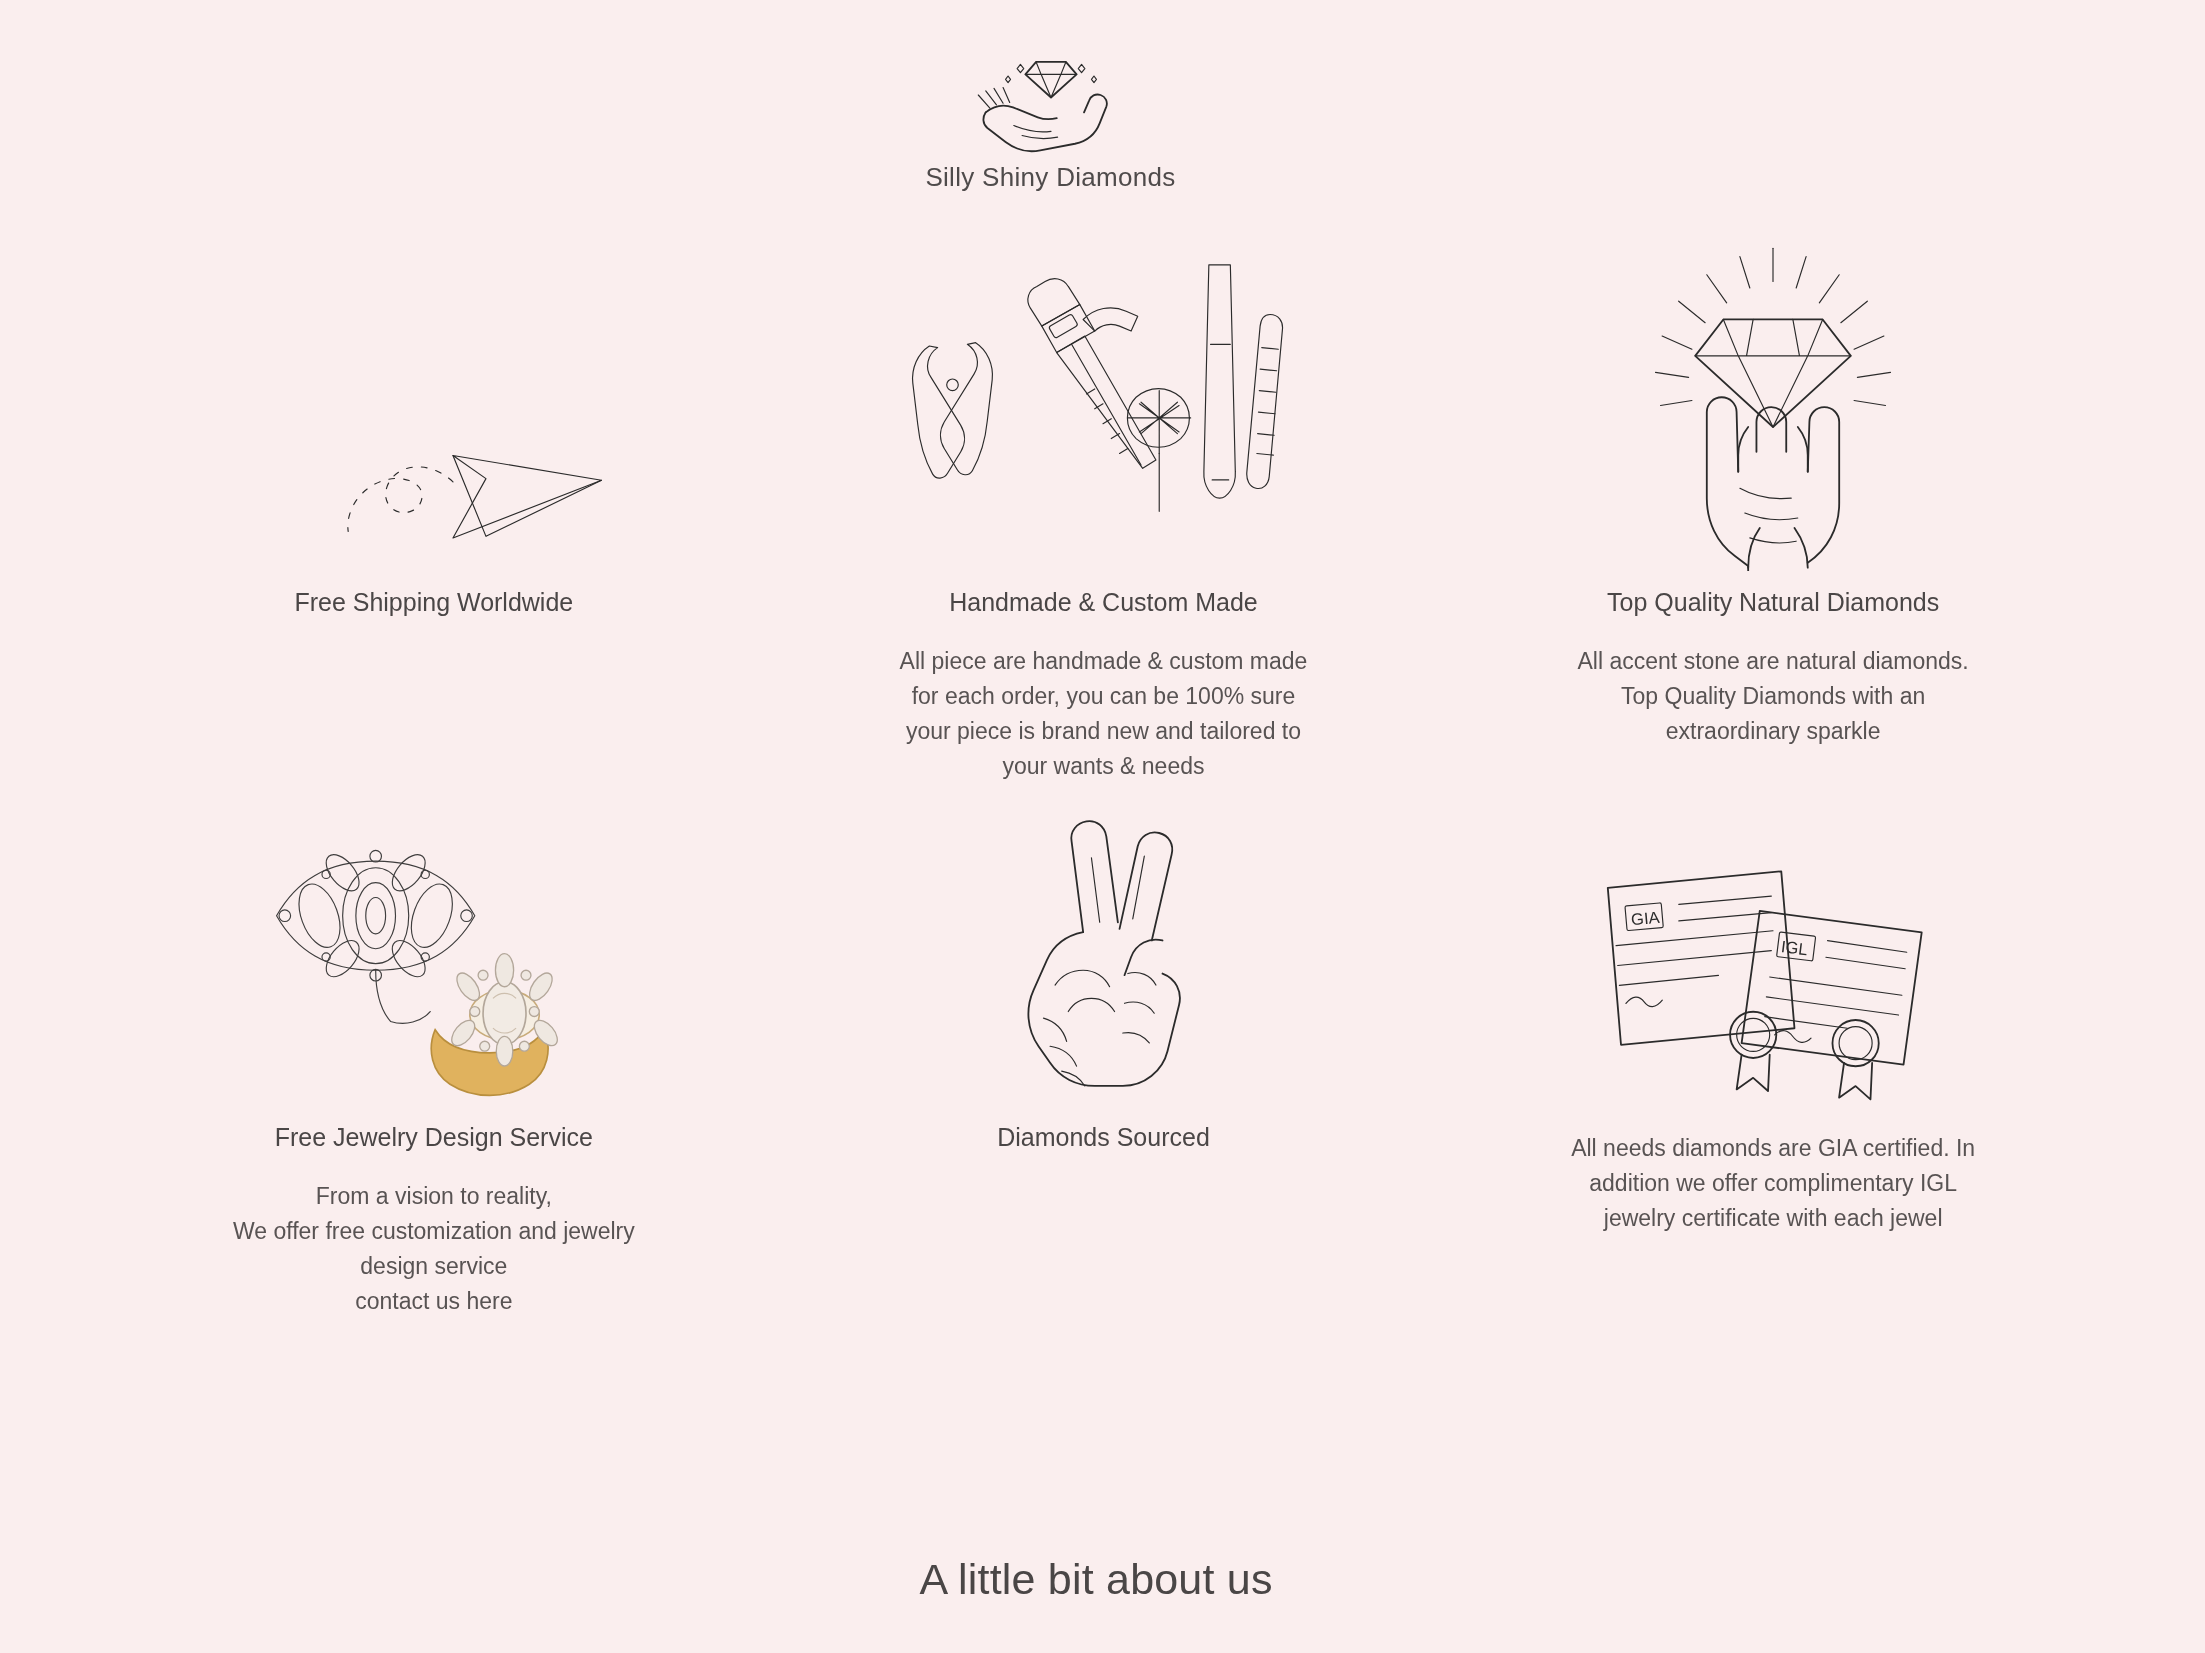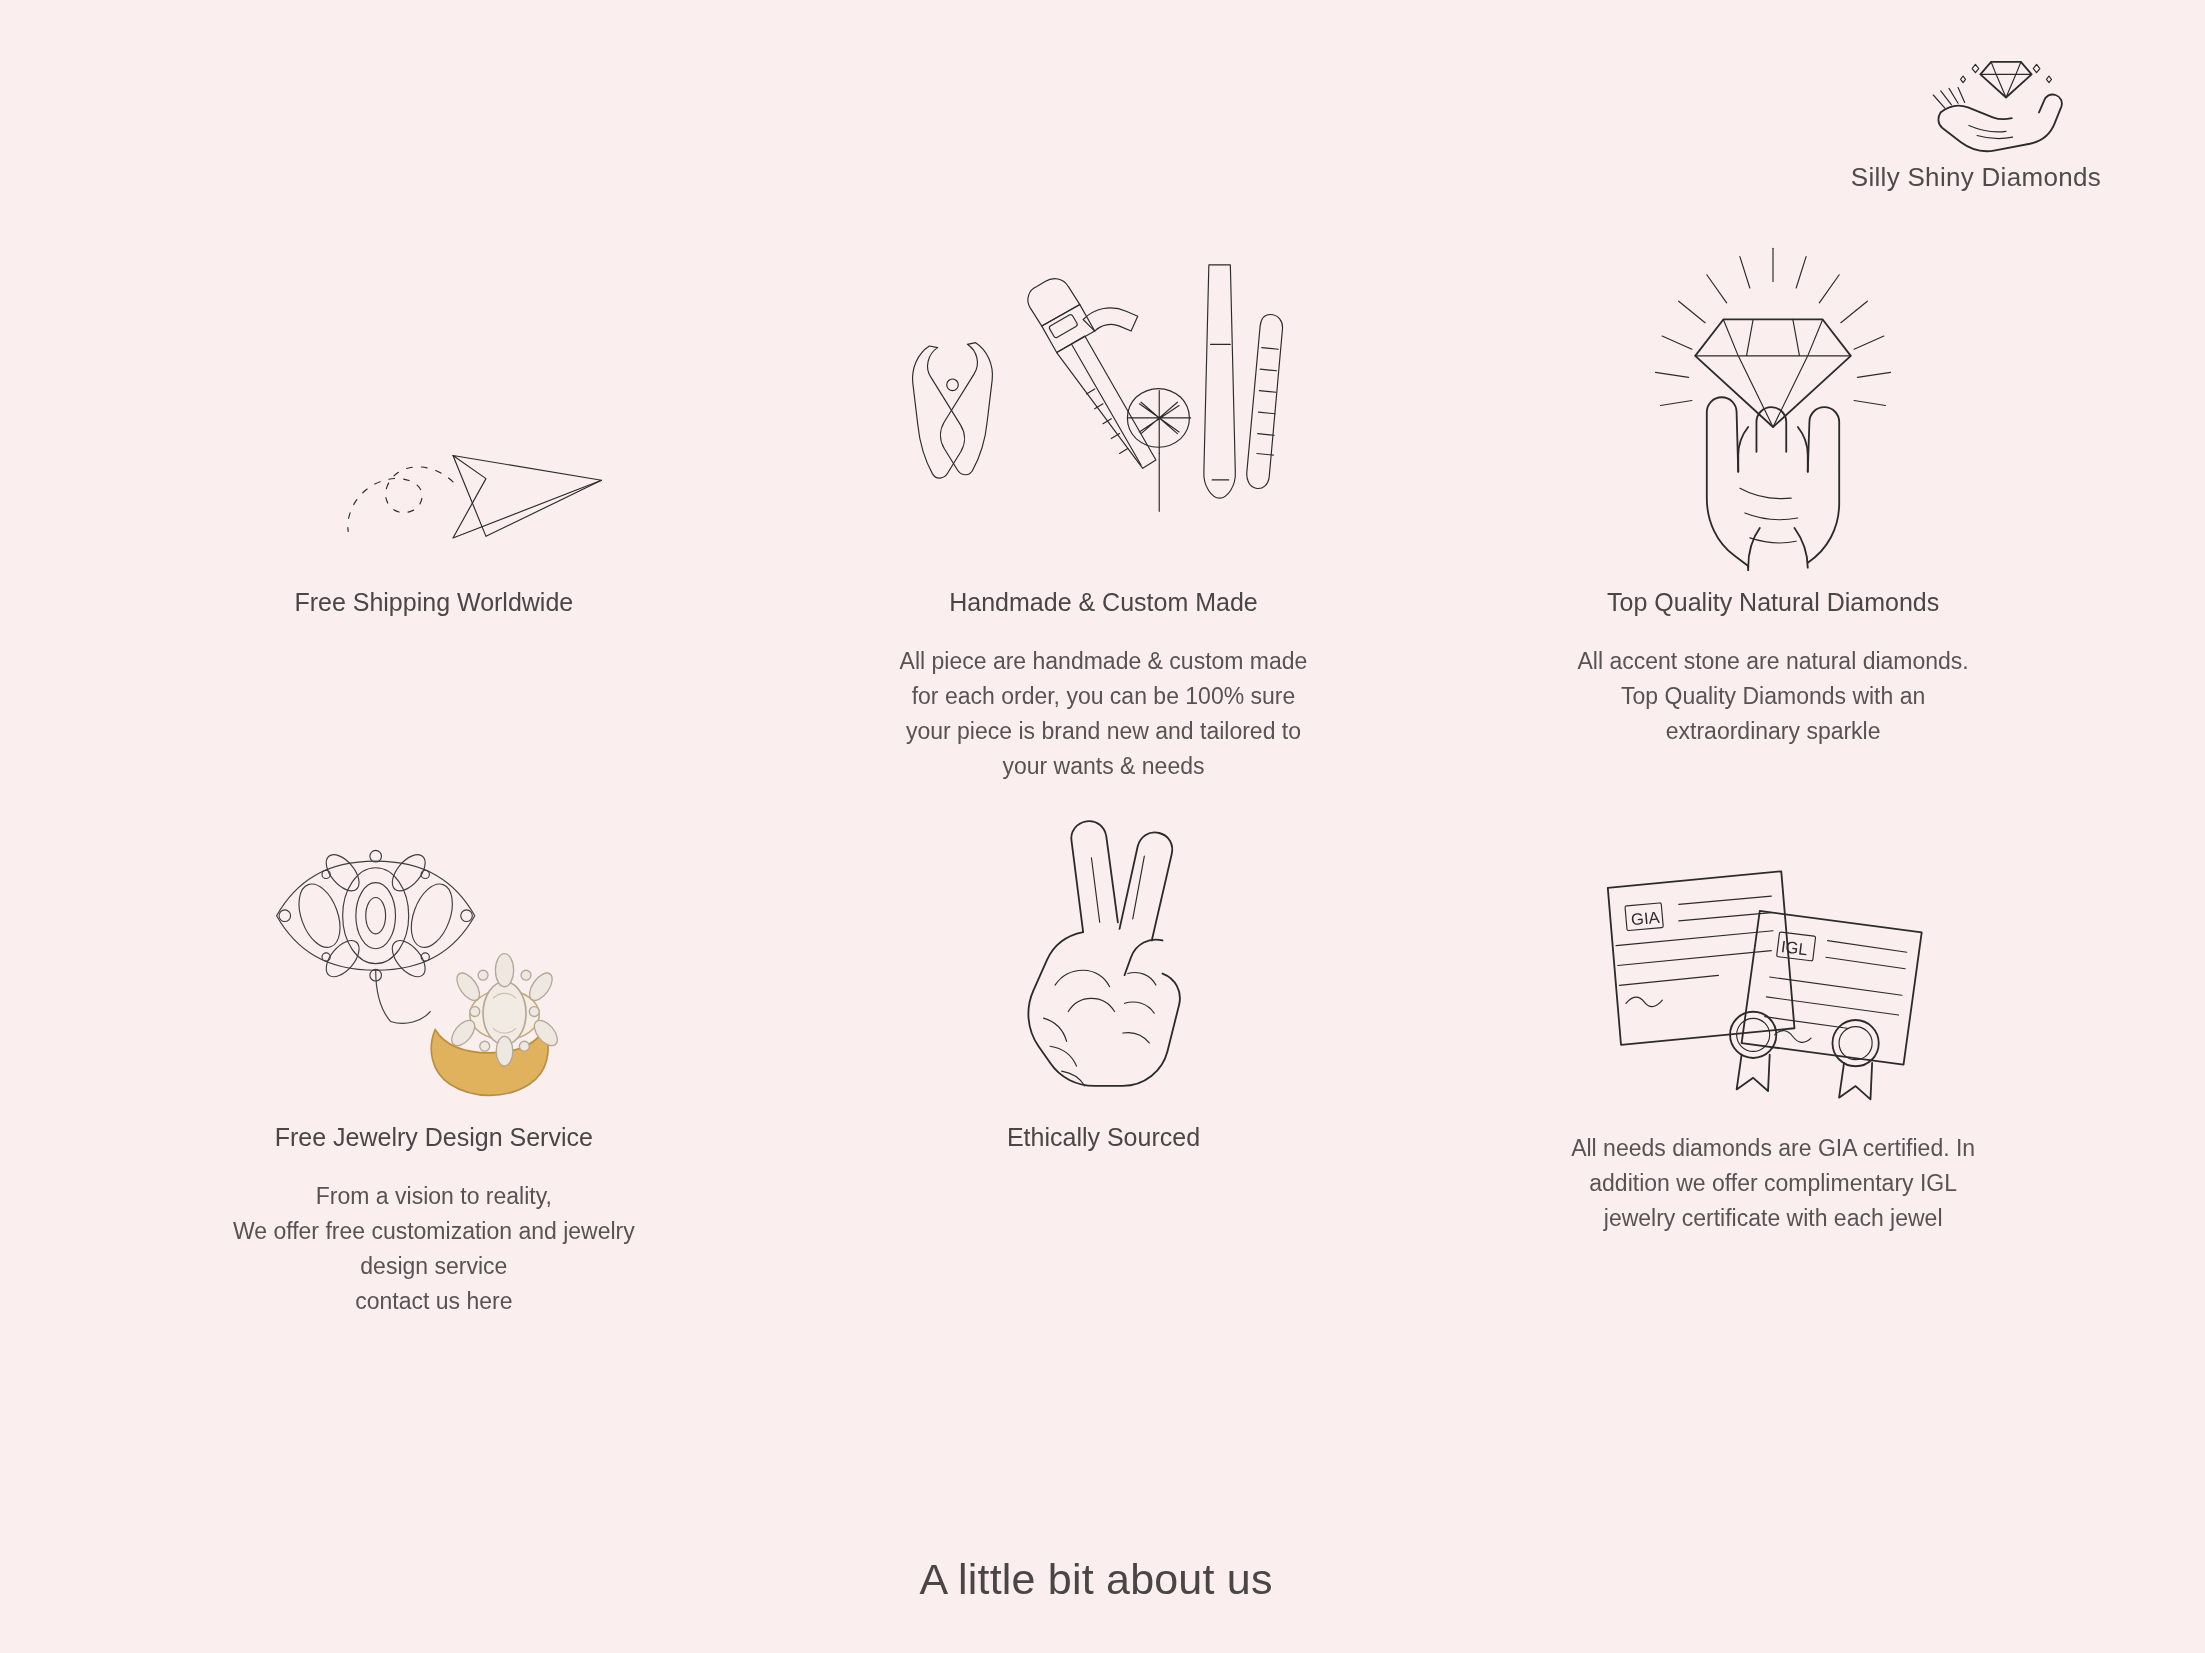--- a/index.html
+++ b/index.html
@@ -22,21 +22,21 @@
   }
 
   
   .brand {
     position: absolute;
     top: 33px;
     left: 0;
     width: 2101px;
     display: flex;
     flex-direction: column;
-    align-items: flex-end;
+    align-items: center;
   }
   .brand-mark {
     width: 190px;
     height: 124px;
     display: block;
   }
   .brand-name {
     margin-top: 5px;
     font-size: 26px;
     letter-spacing: 0.3px;
@@ -274,21 +274,21 @@
           <path class="ink" d="M170 146 l22 -100 c3 -12 14 -19 26 -16 12 3 18 14 15 26 l-24 104"></path>
           <path class="ink" d="M126 150 c-20 4 -36 16 -44 34 l-16 36 c-10 22 -8 48 6 68 l14 20 c12 18 32 28 54 28 l34 0 c26 0 48 -18 54 -42 l14 -56 c4 -16 -4 -32 -20 -38"></path>
           <path class="ink" d="M222 160 c-16 -4 -32 4 -38 20 l-8 22"></path>
           <path class="ink-thin" d="M92 214 c8 -12 20 -18 34 -18 14 0 26 8 32 20"></path>
           <path class="ink-thin" d="M108 246 c6 -10 16 -16 28 -16 12 0 22 6 28 16"></path>
           <path class="ink-thin" d="M78 254 c14 4 24 14 28 28 M86 288 c14 2 26 10 32 24 M100 318 c12 2 22 8 28 18"></path>
           <path class="ink-thin" d="M180 200 c14 -4 28 2 34 14 M176 236 c14 -4 28 0 36 12 M174 272 c12 -2 24 2 32 12"></path>
           <path class="ink-thin" d="M136 60 l10 78 M200 58 l-14 76"></path>
         </svg>
       </div>
-      <div class="cell-title">Ethically Sourced</div>
+      <div class="cell-title">Diamonds Sourced</div>
     </div>
 
     <div class="cell row2">
       <div class="art">
         <svg viewBox="0 0 460 300" width="380" height="248">
 
           <path class="ink" d="M30 36 l210 -20 16 190 -210 20 z"></path>
           <rect class="ink-thin" x="52" y="56" width="44" height="30" rx="2" transform="rotate(-5 74 71)"></rect>
           <text x="58" y="80" font-family="'Liberation Sans',sans-serif" font-size="20" fill="#2b2b2b" transform="rotate(-5 74 71)">GIA</text>
           <g class="ink-thin">

